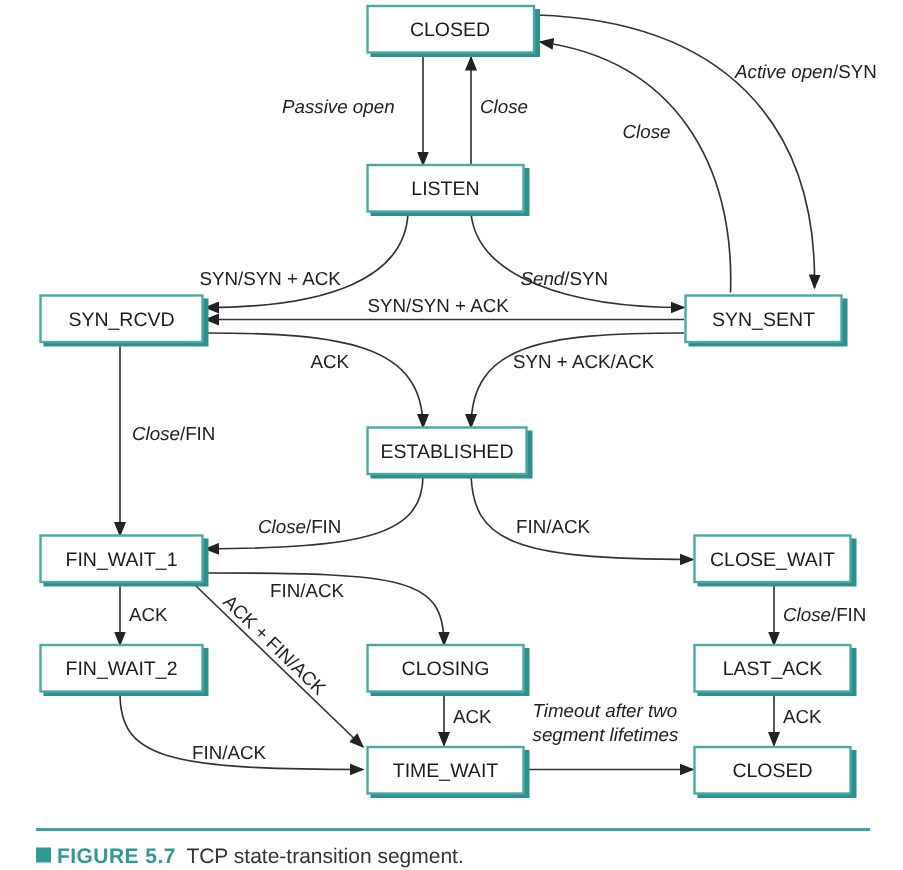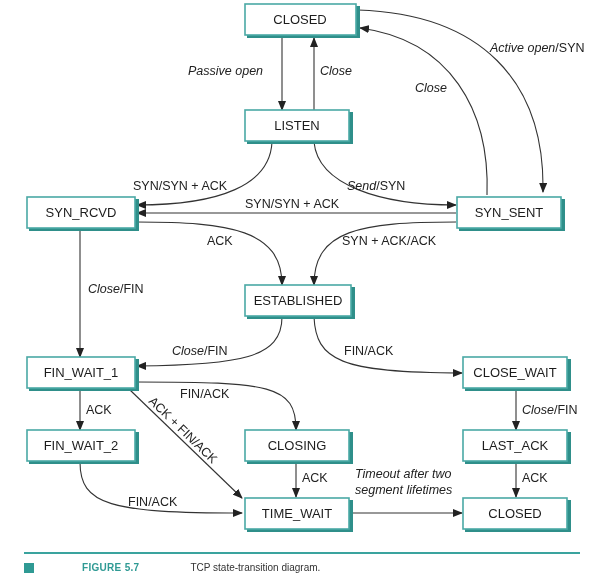--- a/index.html
+++ b/index.html
@@ -7,21 +7,21 @@
          font-family: "Liberation Sans", sans-serif; }
   #diagram { position: absolute; left: 0; top: 0; }
   .state rect.box { fill: #ffffff; stroke: #4aa9a5; stroke-width: 1.6; }
   .state rect.shadow { fill: #2f8f8a; }
   .state text { font-family: "Liberation Sans", sans-serif; font-size: 13px; fill: #1c1c1c; }
   .edge { fill: none; stroke: #333333; stroke-width: 1.1; }
   .lbl { font-family: "Liberation Sans", sans-serif; font-size: 12.5px; fill: #222222; }
   .lbl .it { font-style: italic; }
   .caption-rule { position: absolute; left: 24px; top: 552px; width: 556px; height: 2px; background: #3aa39e; }
   .caption { position: absolute; left: 24px; top: 562px; font-family: "Liberation Sans", sans-serif;
-             font-size: 10px; color: #333; display: flex; align-items: center; gap: 44px; }
+             font-size: 14px; color: #333; display: flex; align-items: center; }
   .caption .sq { width: 10px; height: 10px; background: #2f9a94; margin-right: 4px; display: inline-block; }
   .caption .num { color: #2f9a94; font-weight: bold; margin-right: 7px; letter-spacing: 0.3px; }
 </style>
 </head>
 <body>
 
 <svg id="diagram" width="602" height="545" viewBox="0 0 602 545">
   <defs>
     <marker id="arr" markerWidth="10" markerHeight="8" refX="9" refY="4" orient="auto" markerUnits="userSpaceOnUse">
       <path d="M0,0 L10,4 L0,8 Z" fill="#222"></path>
@@ -156,14 +156,14 @@
       <rect class="box" x="463" y="498" width="104" height="31"></rect>
       <text x="515" y="518" text-anchor="middle">CLOSED</text>
     </g>
   </g>
 </svg>
 
 <div class="caption-rule"></div>
 <div class="caption">
   <span class="sq"></span>
   <span class="num">FIGURE 5.7</span>
-  <span>TCP state-transition diagram.</span>
+  <span>TCP state-transition segment.</span>
 </div>
 
 </body></html>

